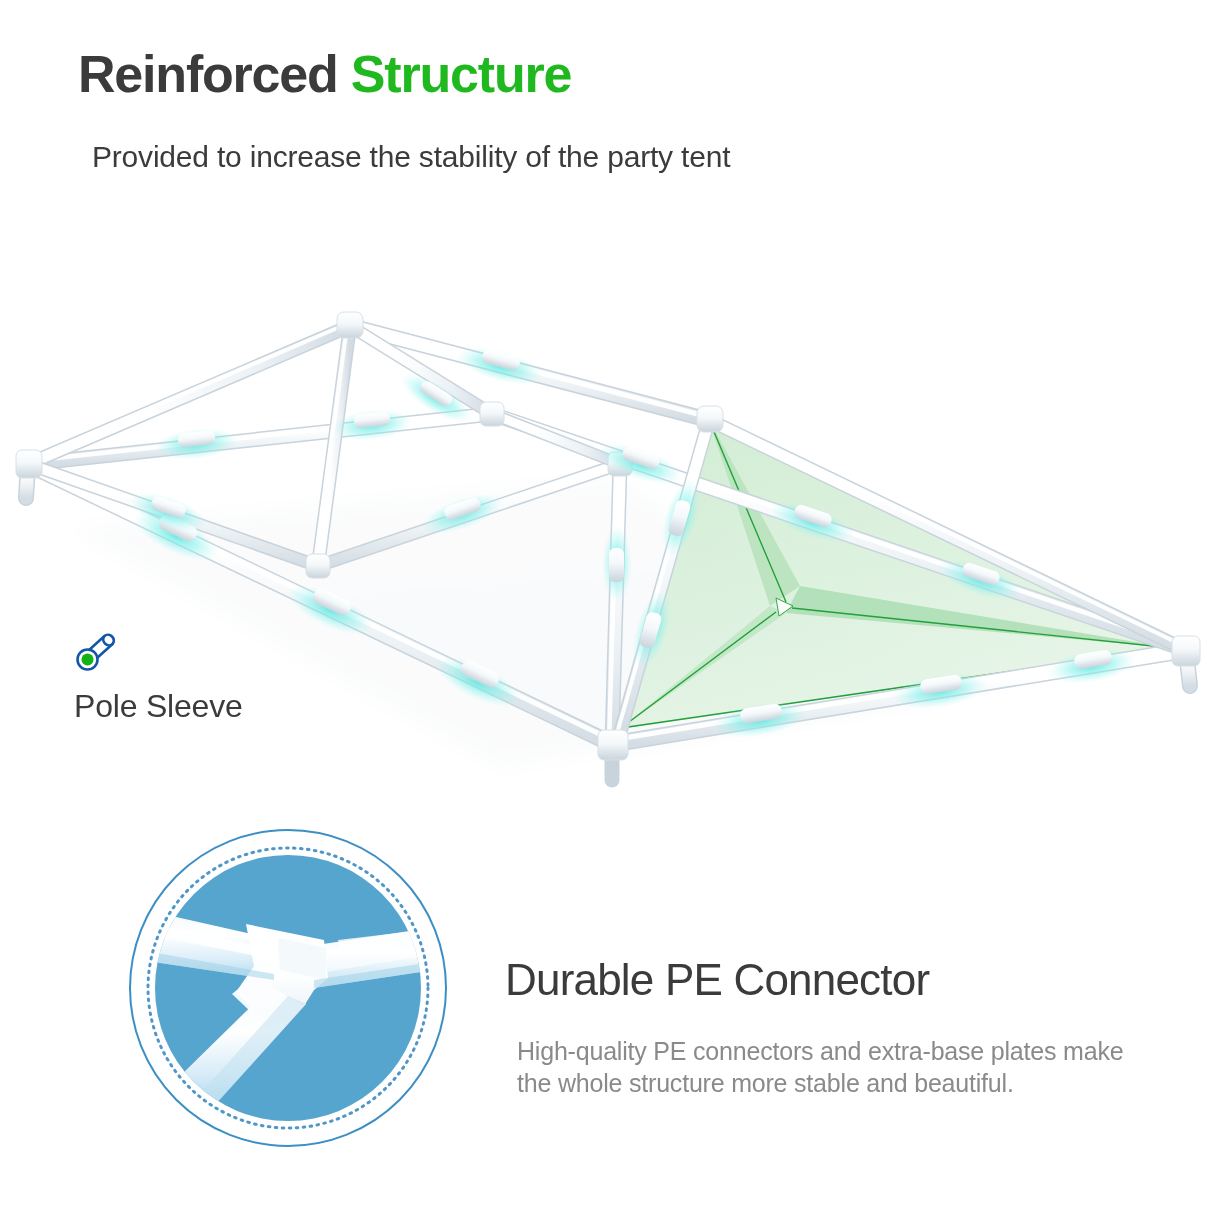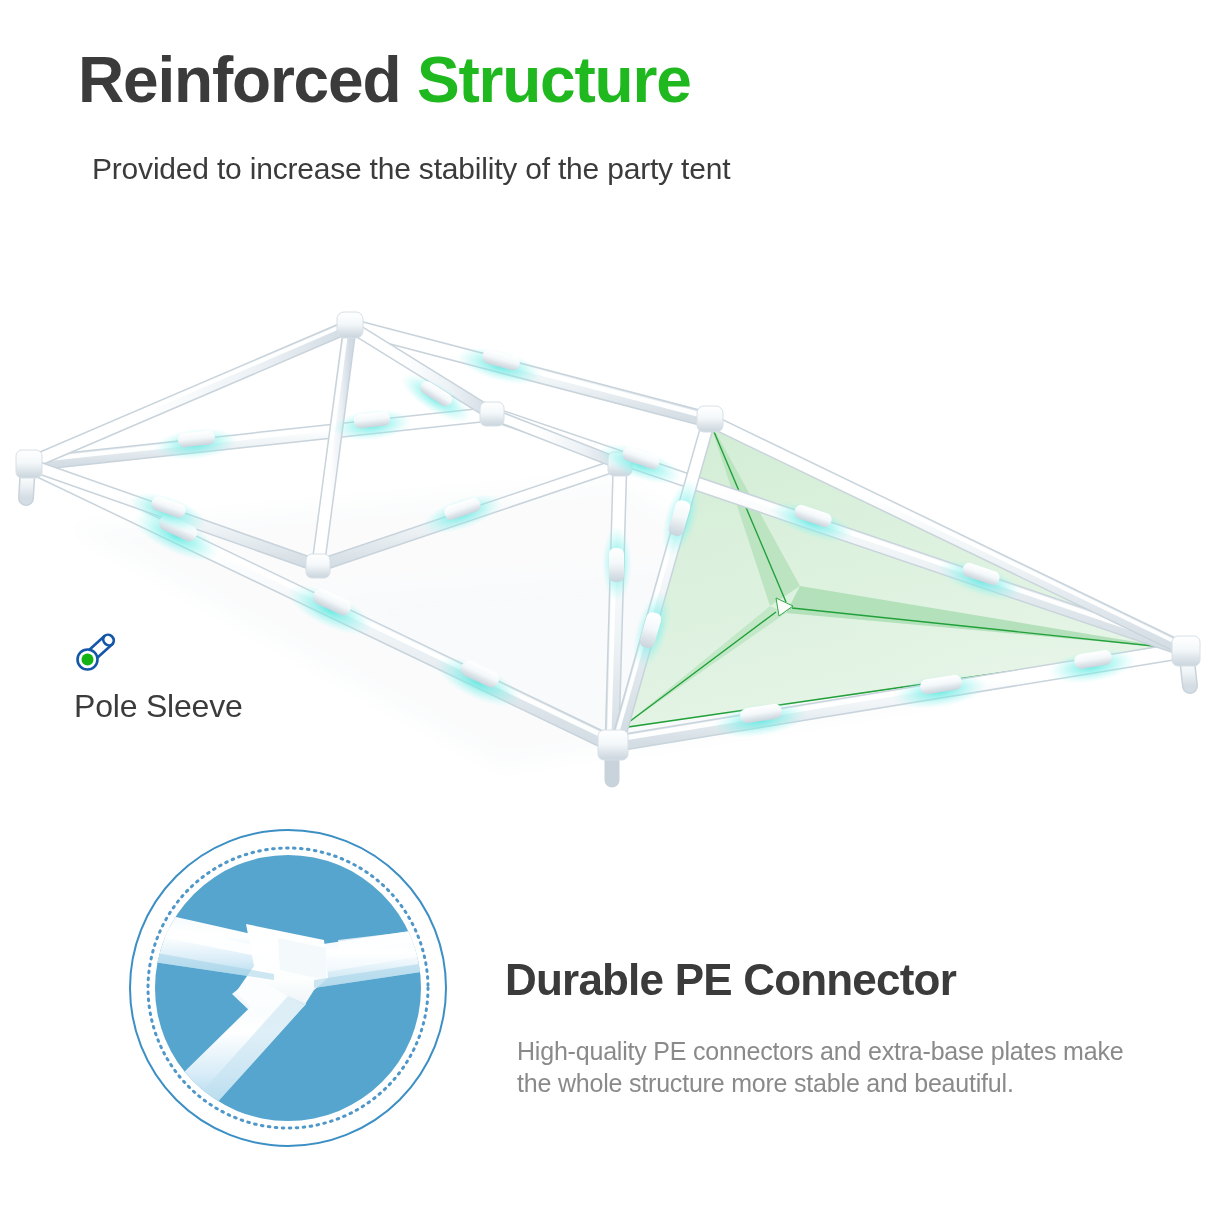--- a/index.html
+++ b/index.html
@@ -9,21 +9,21 @@
     background:#ffffff;
     font-family:"Liberation Sans","DejaVu Sans",sans-serif;
     overflow:hidden;
     position:relative;
   }
   .page{position:relative;width:1214px;height:1214px;}
 
   
   .header{position:absolute;left:78px;top:48px;width:1060px;}
   .title{
-    font-size:64px;line-height:1.0;font-weight:700;
+    font-size:52px;line-height:1.0;font-weight:700;
     letter-spacing:-1.2px;margin:0;white-space:nowrap;
   }
   .title .t-dark{color:#3b3b3b;}
   .title .t-accent{color:#1fb81f;}
   .subtitle{
     margin:14px;padding-top:26px;
     font-size:30px;font-weight:300;color:#3b3b3b;
     letter-spacing:-0.2px;white-space:nowrap;
   }
 
@@ -41,21 +41,21 @@
 
   
   .photo-circle{
     position:absolute;left:128px;top:828px;width:320px;height:320px;
   }
   .photo-svg{display:block;width:320px;height:320px;}
 
   
   .bottom-copy{position:absolute;left:505px;top:955px;width:660px;}
   .bottom-title{
-    margin:0;font-size:44px;font-weight:700;color:#3b3b3b;
+    margin:0;font-size:44px;font-weight:400;color:#3b3b3b;
     letter-spacing:-0.8px;white-space:nowrap;
   }
   .bottom-body{
     margin:12px;padding-top:18px;
     font-size:25px;font-weight:300;line-height:1.28;color:#8a8a8a;
     letter-spacing:-0.2px;
   }
 </style>
 </head>
 <body>

